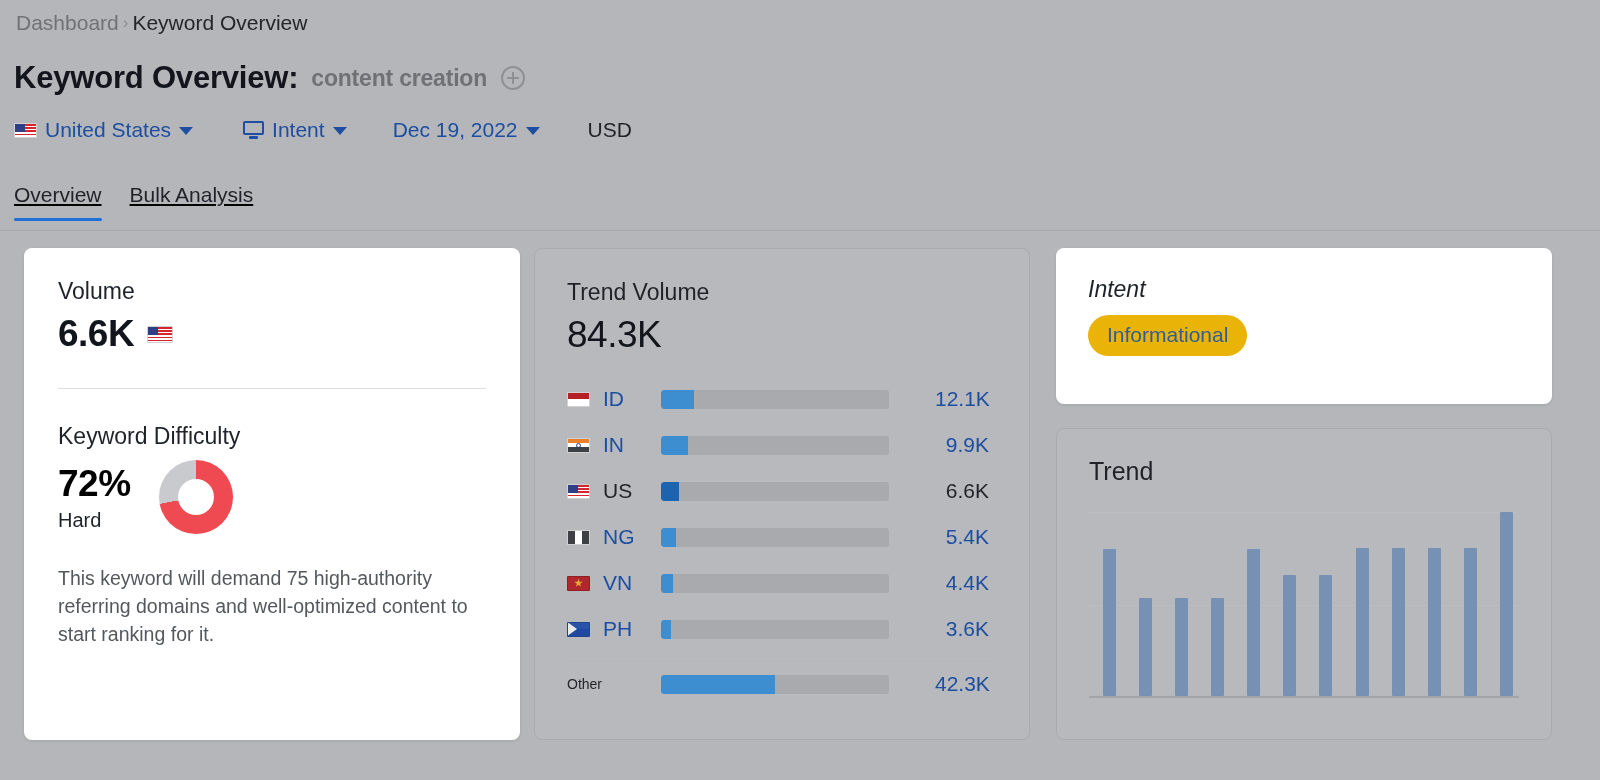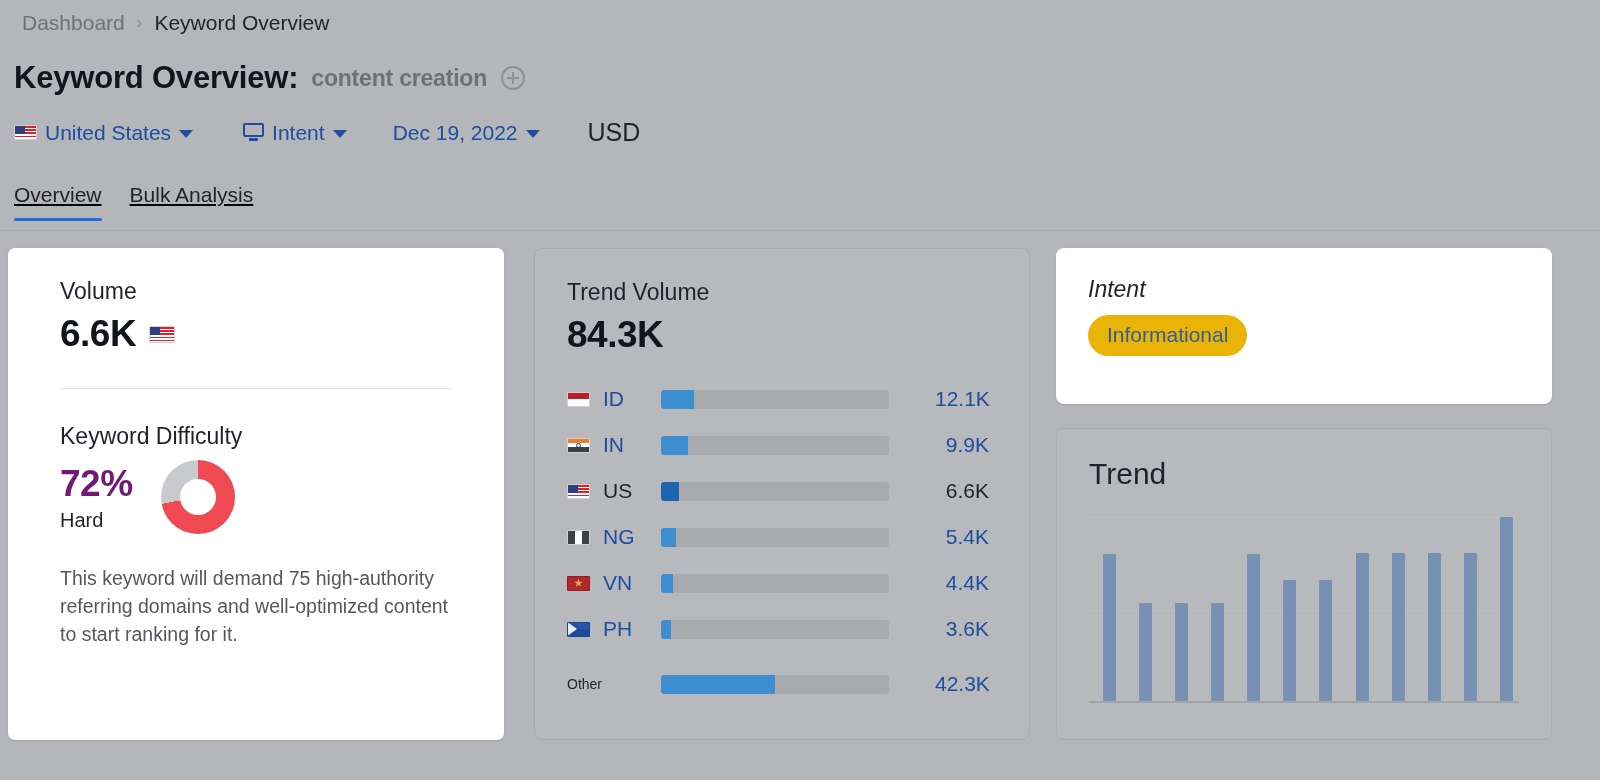--- a/index.html
+++ b/index.html
@@ -7,22 +7,22 @@
     width: 1600px; height: 780px;
     background: #b4b6b9;
     font-family: "Liberation Sans", sans-serif;
     overflow: hidden;
     -webkit-font-smoothing: antialiased;
   }
   .page { position: relative; width: 1600px; height: 780px; }
 
   
   .breadcrumb {
-    position: absolute; left: 22px; top: 12px;
-    display: flex; align-items: center; gap: 12px;
+    position: absolute; left: 16px; top: 12px;
+    display: flex; align-items: center; gap: 4px;
     font-size: 21px; line-height: 1;
   }
   .bc-root  { color: #6f7377; }
   .bc-sep   { color: #8b8f93; font-size: 17px; }
   .bc-leaf  { color: #23262a; }
 
   
   .title-row {
     position: absolute; left: 14px; top: 60px;
     display: flex; align-items: center; gap: 13px;
@@ -54,21 +54,21 @@
     color: #1d4ea1; font-size: 21px; cursor: pointer;
   }
   .f-gap1 { margin-right: 50px; }
   .f-gap2 { margin-right: 46px; }
   .f-gap3 { margin-right: 48px; }
   .caret {
     width: 0; height: 0; position: relative; top: 1px;
     border-left: 7px solid transparent; border-right: 7px solid transparent;
     border-top: 8px solid #1d4ea1;
   }
-  .currency { color: #1f2329; font-size: 25px; }
+  .currency { color: #1f2329; font-size: 21px; }
 
   
   .flag {
     display: inline-block; width: 23px; height: 15px; position: relative;
     border: 1px solid rgba(0,0,0,.18); border-radius: 1px; overflow: hidden;
     vertical-align: middle;
   }
   .flag i { position: absolute; display: block; }
   
   .flag-us { background: #ffffff; }
@@ -148,48 +148,48 @@
   .card-white {
     background: #ffffff;
     box-shadow: 0 1px 3px rgba(0,0,0,.10);
   }
   .card-ghost {
     background: rgba(255,255,255,.045);
     border: 1px solid #a9abae;
   }
 
   
-  #card-volume { left: 8px; top: 0; width: 496px; height: 492px; padding: 30px 52px; border-radius: 7px; }
+  #card-volume { left: 24px; top: 0; width: 496px; height: 492px; padding: 30px 34px; }
   .metric-label { font-size: 23px; color: #1f2329; }
   .metric-value-row { display: flex; align-items: center; gap: 13px; margin-top: 8px; }
   .metric-value { font-size: 37px; font-weight: bold; color: #12161c; letter-spacing: -.5px; }
   .vol-flag { width: 26px; height: 17px; }
   .divider-line { height: 1px; background: #dcdee0; margin: 33px 0 0 0; }
 
   .kd-label { font-size: 23px; color: #1f2329; margin-top: 34px; }
   .kd-row { display: flex; align-items: center; gap: 28px; margin-top: 10px; }
-  .kd-num { font-size: 37px; font-weight: bold; color: #701a75; letter-spacing: -.5px; }
+  .kd-num { font-size: 37px; font-weight: bold; color: #000000; letter-spacing: -.5px; }
   .kd-sub { font-size: 20px; color: #1f2329; margin-top: 4px; }
   .donut { width: 74px; height: 74px; position: relative; }
   .donut .ring {
     width: 74px; height: 74px; border-radius: 50%;
   }
   .donut .hole {
     position: absolute; left: 19px; top: 19px; width: 36px; height: 36px;
     border-radius: 50%; background: #ffffff;
   }
   .kd-desc {
     margin-top: 30px; font-size: 19.5px; line-height: 1.44; color: #54585d;
     max-width: 420px;
   }
 
   
   #card-global { left: 534px; top: 0; width: 496px; height: 492px; padding: 30px 32px 24px 32px; }
   .gv-title { font-size: 23px; color: #1f2329; }
-  .gv-value { font-size: 37px; font-weight: bold; color: #12161c; margin-top: 8px; letter-spacing: -.5px; }
+  .gv-value { font-size: 37px; font-weight: normal; color: #12161c; margin-top: 8px; letter-spacing: -.5px; }
   .gv-list { margin-top: 20px; }
   .gv-row {
     display: flex; align-items: center; height: 46px;
   }
   .gv-flagwrap { width: 36px; display: flex; align-items: center; }
   .gv-code {
     width: 58px; font-size: 21px; color: #1d4ea1;
   }
   .gv-code.is-current { color: #1f2329; }
   .gv-track {
@@ -210,21 +210,21 @@
   #card-intent { left: 1056px; top: 0; width: 496px; height: 156px; padding: 28px 32px; }
   .intent-title { font-size: 23px; color: #1f2329; font-style: italic; }
   .intent-chip {
     display: inline-block; margin-top: 12px;
     background: #eab308; color: #2f5f96;
     font-size: 21px; padding: 8px 19px 9px 19px; border-radius: 22px;
   }
 
   
   #card-trend { left: 1056px; top: 180px; width: 496px; height: 312px; padding: 28px 32px 22px 32px; }
-  .trend-title { font-size: 30px; color: #1f2329; }
+  .trend-title { font-size: 25px; color: #1f2329; }
   .trend-plot {
     position: relative; margin-top: 26px; height: 186px;
   }
   .trend-grid {
     position: absolute; left: 0; right: 0; height: 1px; background: #bcbec1;
   }
   .trend-grid.g-top { top: 0; }
   .trend-grid.g-mid { top: 50%; }
   .trend-axis {
     position: absolute; left: 0; right: 0; bottom: 0; height: 2px; background: #a2a4a7;

